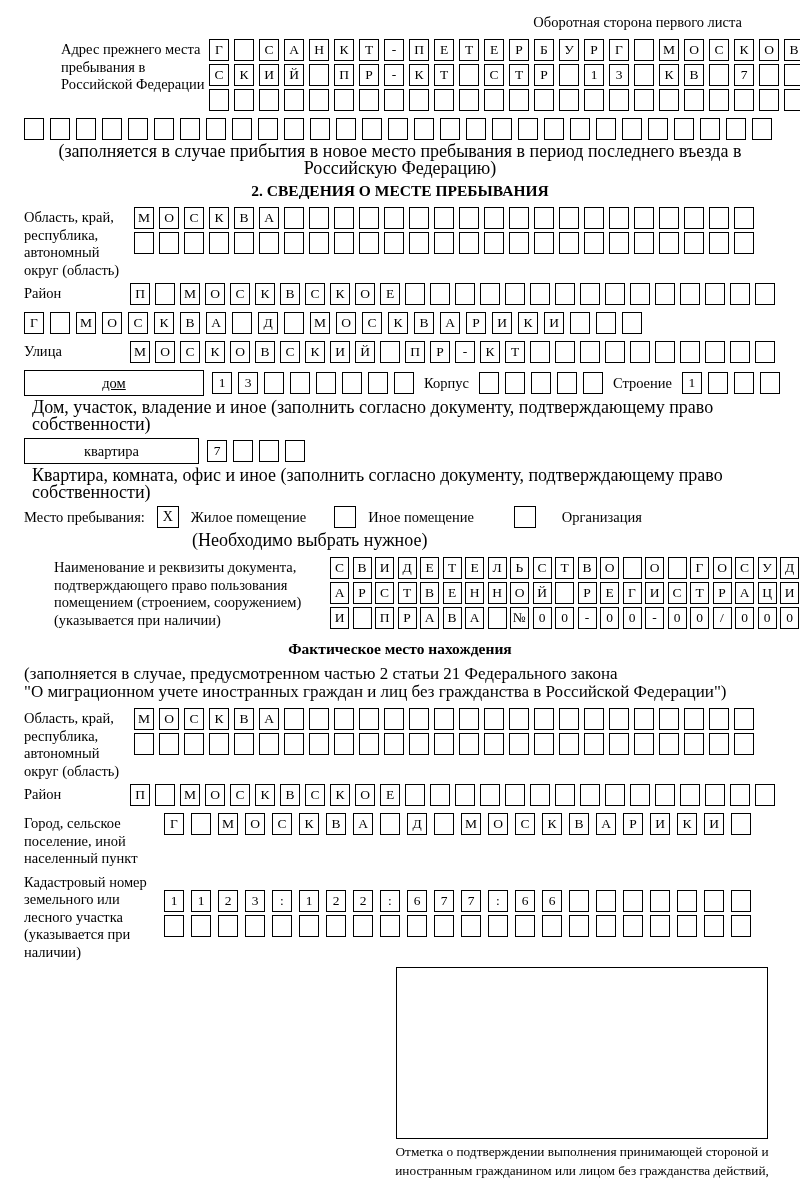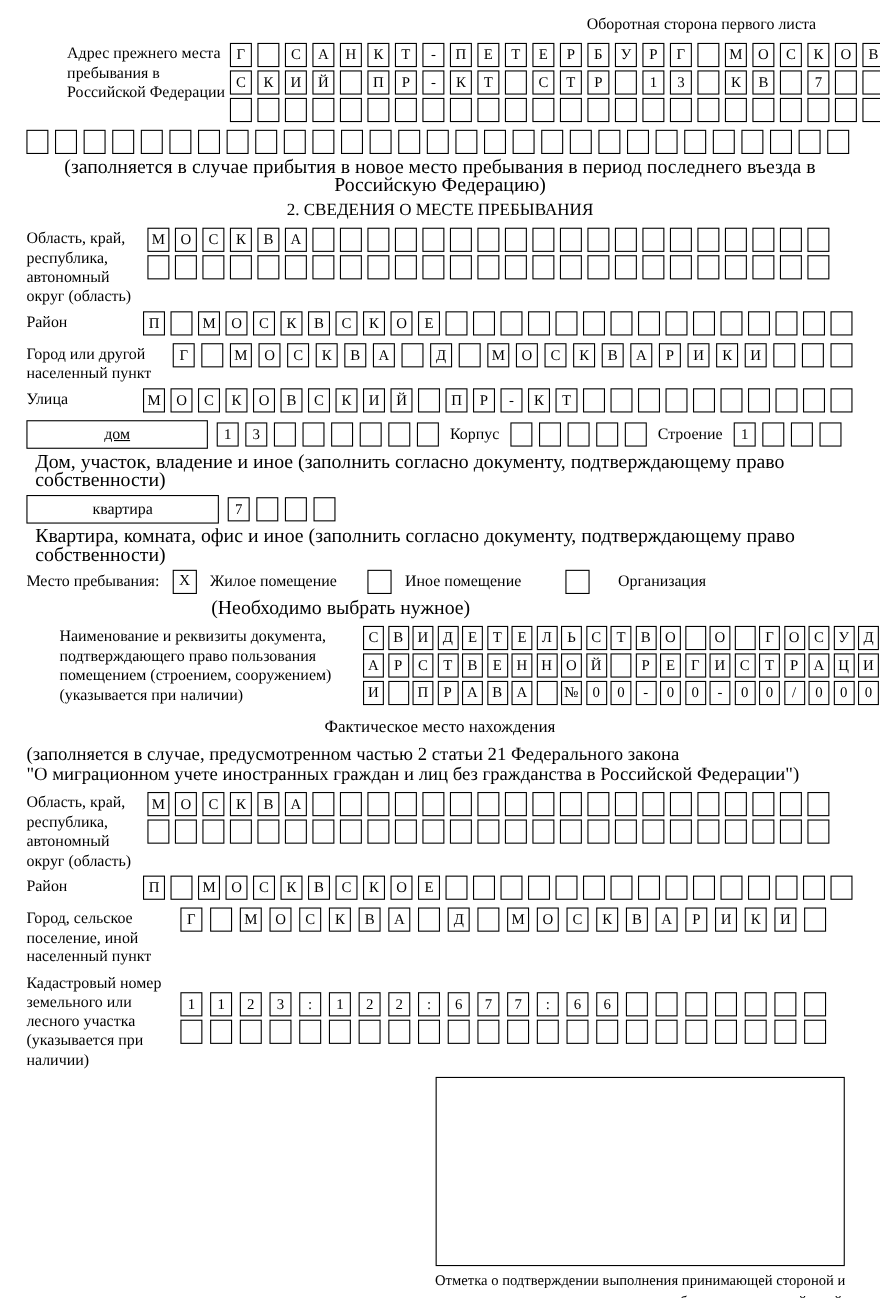--- a/index.html
+++ b/index.html
@@ -27,26 +27,26 @@
   
   .frow { display:flex; align-items:flex-start; margin-bottom:4px; }
   .flabel { flex:0 0 auto; font-size:14.5px; line-height:17.5px; padding-top:2px; }
   .lw-148 { width:148px;margin-left:37px; } .lw-110 { width:110px; } .lw-106 { width:106px; }
   .lw-133 { width:133px; } .lw-276 { width:276px;margin-left:30px; } .lw-140 { width:140px; }
 
   .caption { font-size:18px; line-height:17px; margin:1px 0 5px 0; }
   .caption.center { text-align:center; padding-right:24px; }
   .caption.left { padding-left:8px; }
 
-  .sect-title { font-weight:normal; text-align:center; font-size:15.5px; padding-right:24px; margin:4px 0 7px 0; }
+  .sect-title { font-weight:bold; text-align:center; font-size:15.5px; padding-right:24px; margin:4px 0 7px 0; }
 
   
   .hrow { display:flex; align-items:center; gap:8px; margin:2px 0 3px 0; }
   .wbox { border:1.6px solid #000; height:26px; display:flex; align-items:center; justify-content:center; font-size:14.5px; }
-  .wbox.dom { width:165px;text-decoration:underline; }
+  .wbox.dom { width:180px;text-decoration:underline; }
   .wbox.kv  { width:175px; }
   .hlabel { font-size:14.5px; padding:0 2px; }
 
   
   .stayrow { display:flex; align-items:center; gap:12px; margin:3px 0 2px 0; }
   .chk { flex:0 0 auto; width:22px; height:22px; border:1.6px solid #000;
          display:flex; align-items:center; justify-content:center; font-size:14px; }
   .stay-caption { font-size:18px; margin:0 0 6px 168px; }
 
   .fact-caption { text-align:left; padding-right:24px; font-size:17px; line-height:18px; }
@@ -265,21 +265,20 @@
         <div class="cell"></div>
         <div class="cell"></div>
         <div class="cell"></div>
         <div class="cell"></div>
         <div class="cell"></div>
         <div class="cell"></div>
       </div>
   </div>
 
   <div class="frow">
-    <div class="flabel lw-133">Город или другой населенный пункт</div>
     <div class="cells g6">
         <div class="cell">Г</div>
         <div class="cell"></div>
         <div class="cell">М</div>
         <div class="cell">О</div>
         <div class="cell">С</div>
         <div class="cell">К</div>
         <div class="cell">В</div>
         <div class="cell">А</div>
         <div class="cell"></div>

